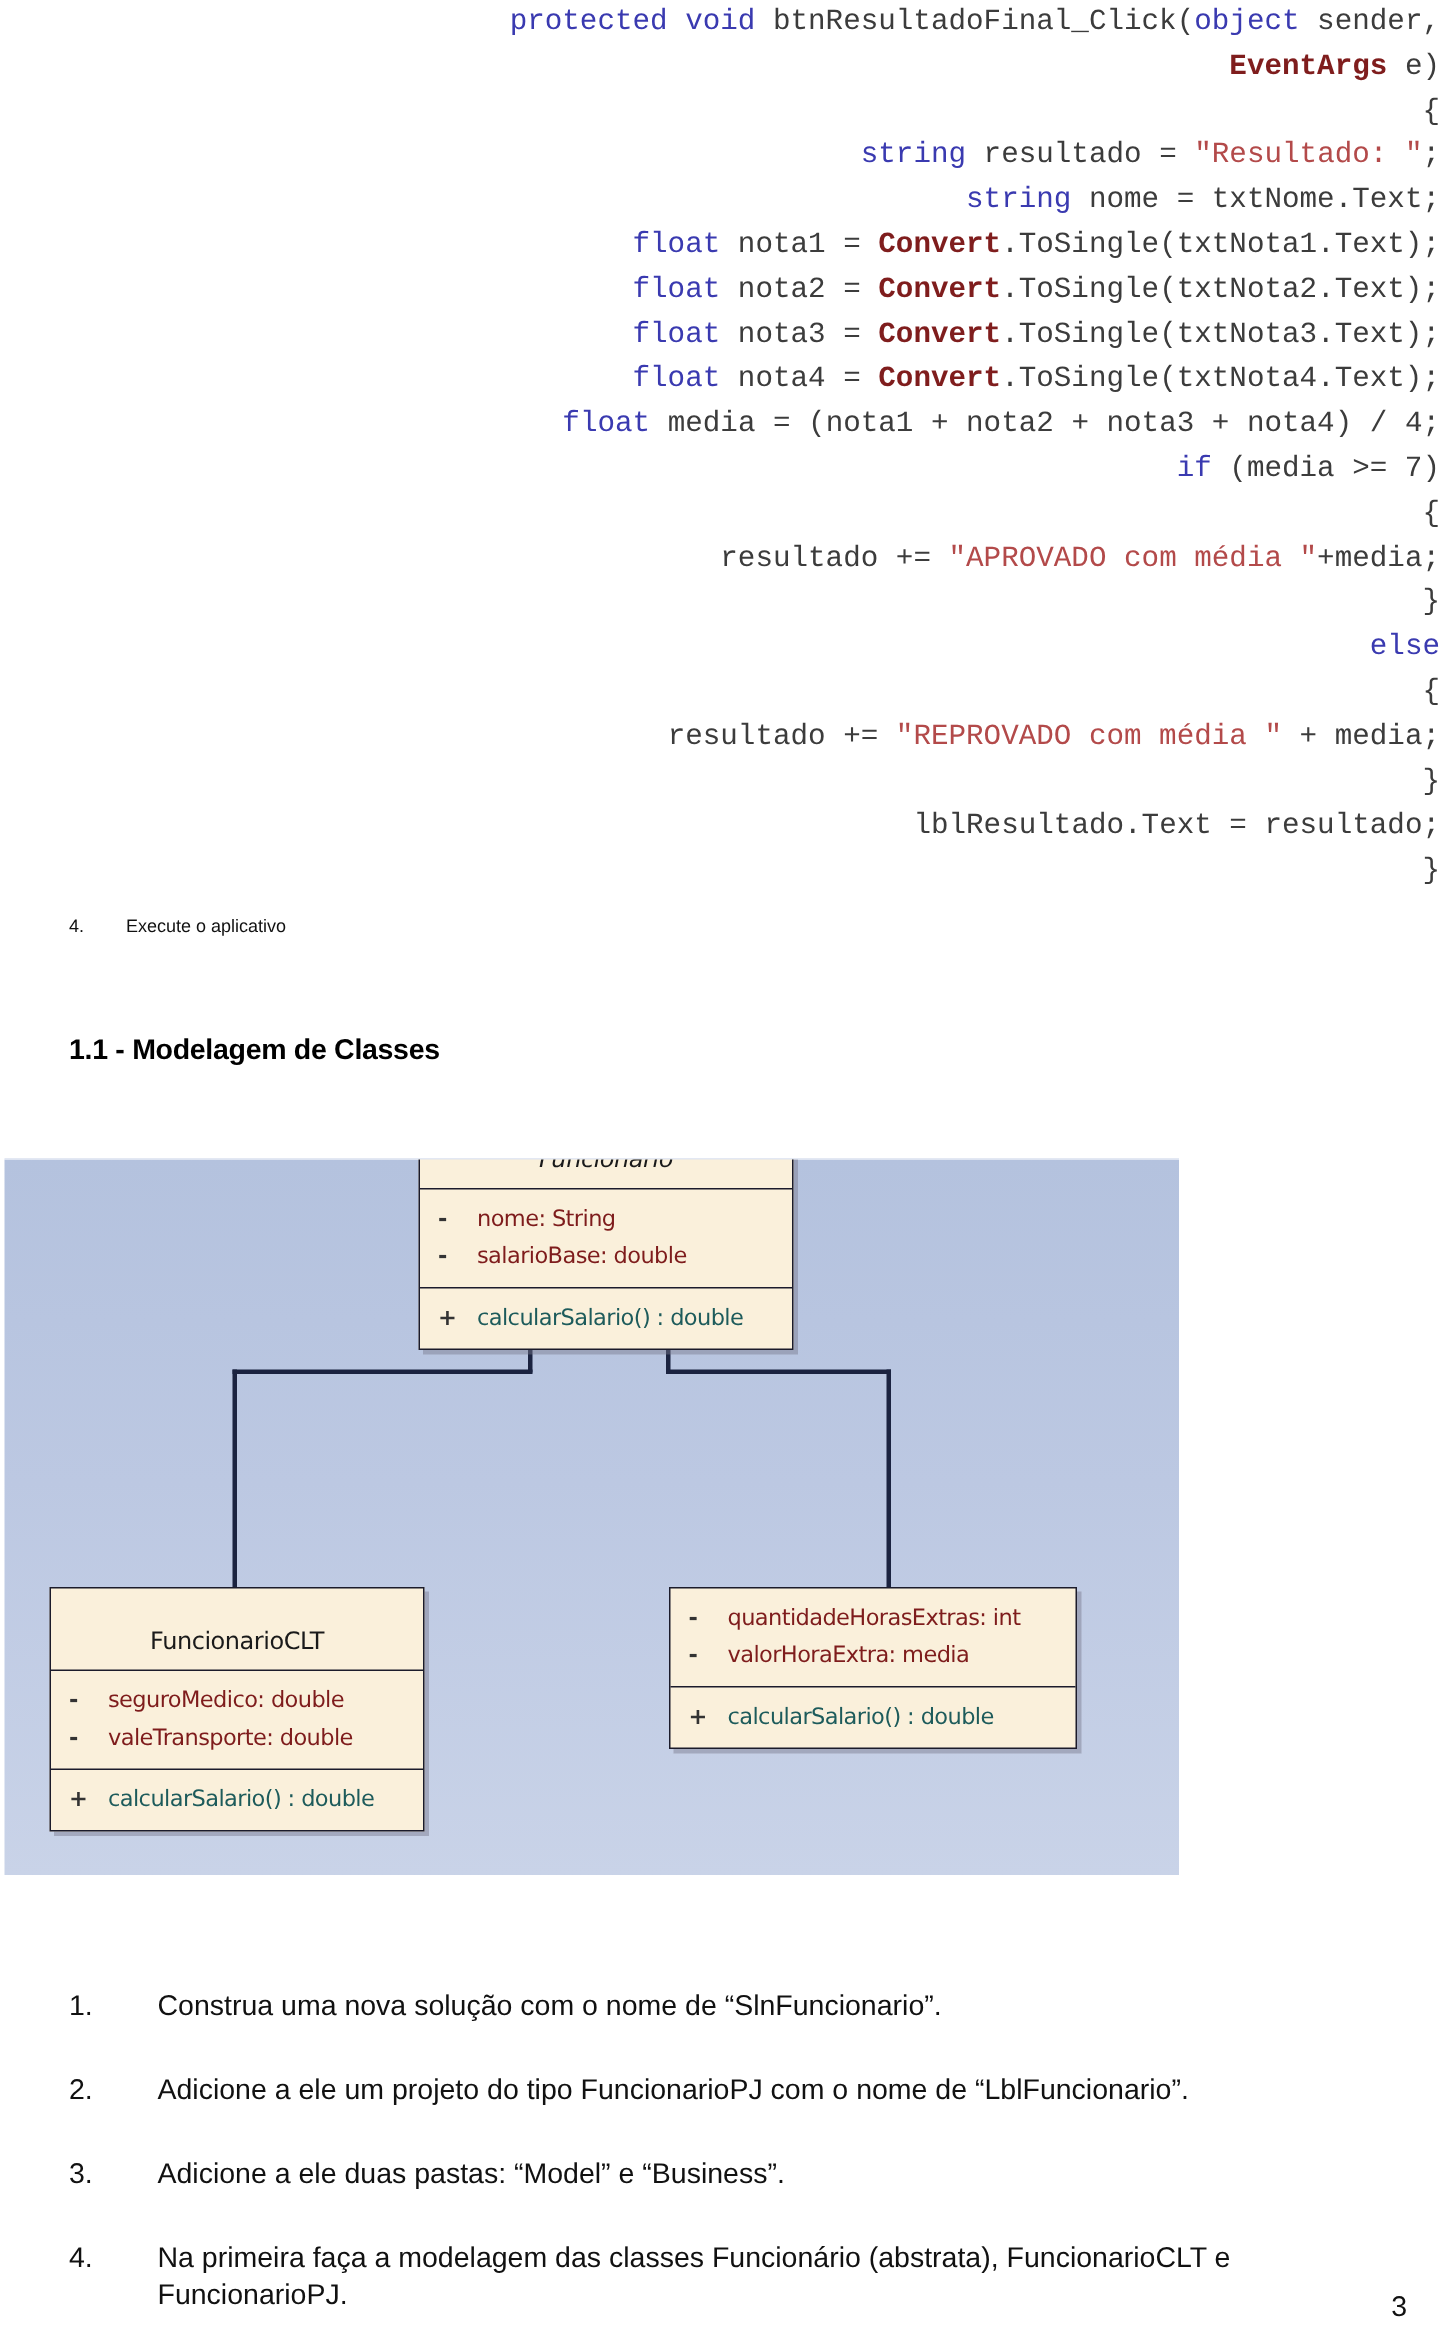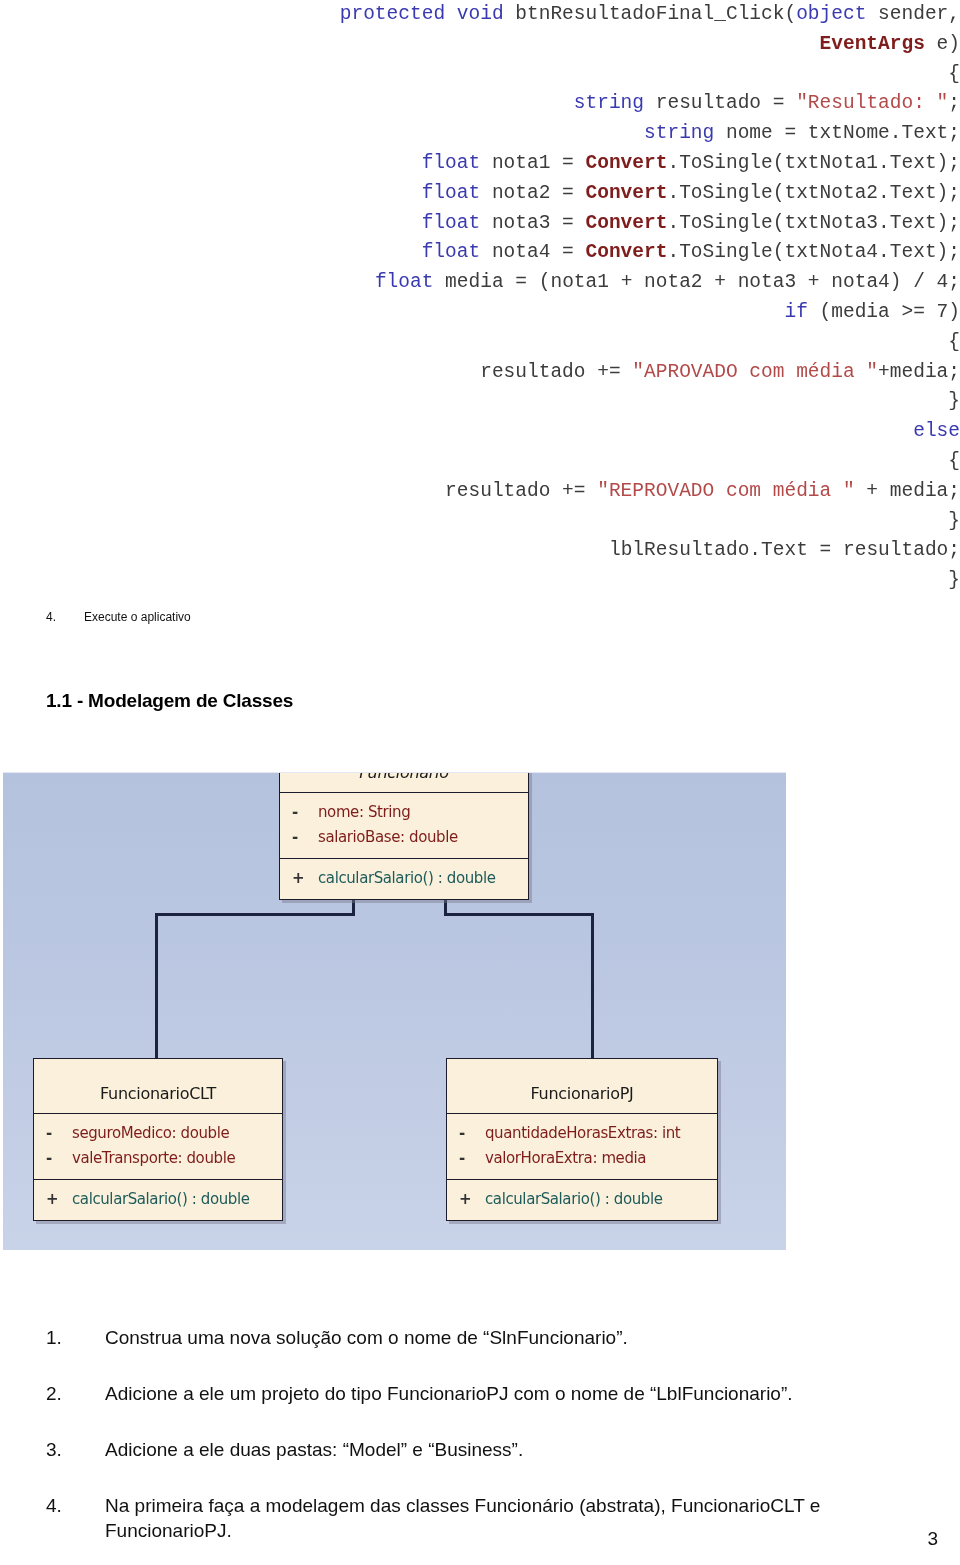--- a/index.html
+++ b/index.html
@@ -219,21 +219,20 @@
     </div>
     <div class="uml-ops">
       <div class="uml-row">
         <span class="uml-vis">+</span>
         <span class="uml-name">calcularSalario() : double</span>
       </div>
     </div>
   </div>
 
   <div class="uml-box" style="left:443px; top:285px; width:272px;">
-    <div class="uml-head">FuncionarioPJ</div>
     <div class="uml-attrs">
       <div class="uml-row">
         <span class="uml-vis">-</span>
         <span class="uml-name">quantidadeHorasExtras:  int</span>
       </div>
       <div class="uml-row">
         <span class="uml-vis">-</span>
         <span class="uml-name">valorHoraExtra:  media</span>
       </div>
     </div>

